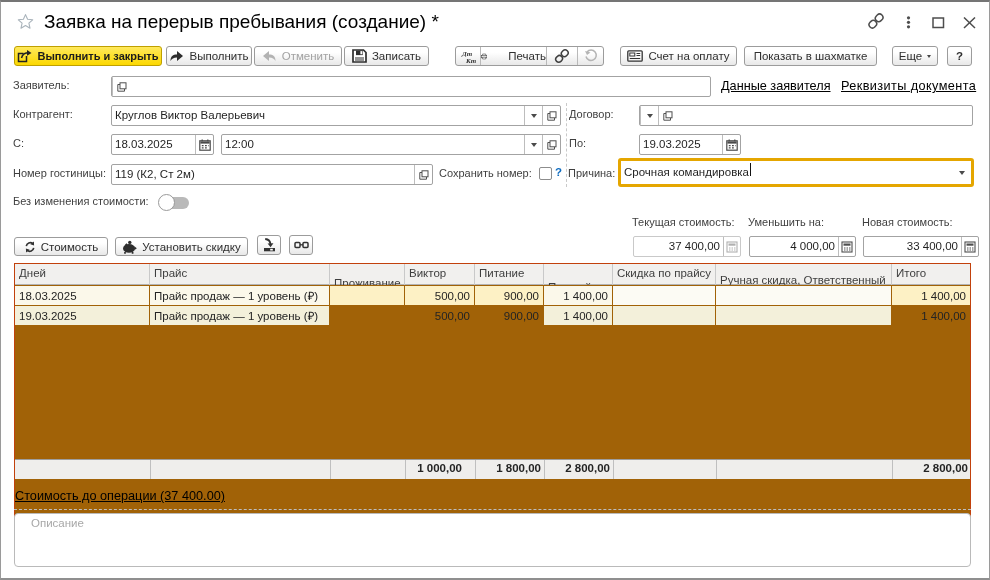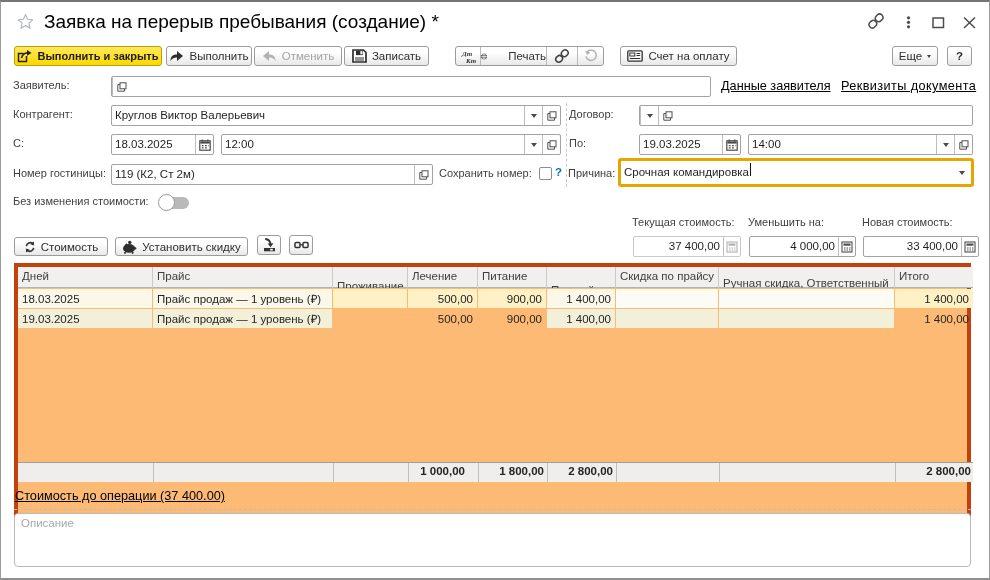--- a/index.html
+++ b/index.html
@@ -107,20 +107,23 @@
  </div>
 </div>
 <div class="btn" style="left:619px;width:117px">
 <svg width="16" height="12" viewBox="0 0 16 12">
         <rect x="0.8" y="0.8" width="14.4" height="10.4" rx="1" fill="none" stroke="#333" stroke-width="1.3"></rect>
         <rect x="2.8" y="3" width="5" height="3" fill="none" stroke="#333" stroke-width="1"></rect>
         <path d="M9.5 3.5 H13.2 M9.5 5.5 H13.2 M2.8 8.5 H13.2" stroke="#333" stroke-width="1"></path>
       </svg>
 <span>Счет на оплату</span>
     </div>
+<div class="btn" style="left:743px;width:133px">
+      <span>Показать в шахматке</span>
+    </div>
 <div class="btn" style="left:891px;width:46px">
       <span>Еще</span>
       <span style="width:0;height:0;border-left:2.5px solid transparent;border-right:2.5px solid transparent;border-top:3.5px solid #454545"></span>
     </div>
 <div class="btn" style="left:946px;width:25px;font-weight:bold">
       <span>?</span>
     </div>
 
 <div class="ab" style="left:565px;top:102px;width:0;height:84px;border-left:1px dashed #c9c9c9"></div>
 <div class="lb" style="left:12px;top:78px">Заявитель:</div>
@@ -187,32 +190,20 @@
 </div>
 <div class="lb" style="left:568px;top:136px">По:</div>
 <div class="in" style="left:638px;top:133px;width:102px">
  <div class="tx">19.03.2025</div>
  <div class="ib">
         <svg width="12" height="12" viewBox="0 0 12 12">
           <rect x="0.8" y="1.8" width="10.4" height="9.4" fill="none" stroke="#4a4a4a" stroke-width="1.2"></rect>
           <rect x="1.4" y="2.4" width="9.2" height="2.2" fill="#4a4a4a"></rect>
           <path d="M3.2 0.6 V2.2 M8.8 0.6 V2.2" stroke="#4a4a4a" stroke-width="1.3"></path>
           <path d="M2.8 6.6 H4.6 M6 6.6 H7.8 M2.8 8.8 H4.6 M6 8.8 H7.8 M9 6.6 H9.6" stroke="#4a4a4a" stroke-width="1.2"></path>
-        </svg>
-      </div>
-</div>
-<div class="in" style="left:747px;top:133px;width:225px">
- <div class="tx">14:00</div>
- <div class="ib">
-        <span class="car"></span>
-      </div>
- <div class="ib">
-        <svg width="10" height="10" viewBox="0 0 10 10">
-          <path d="M3 2.5 H0.8 V9.2 H7.5 V7" fill="none" stroke="#4f4f4f" stroke-width="1"></path>
-          <rect x="3" y="0.8" width="6" height="6" fill="none" stroke="#4f4f4f" stroke-width="1"></rect>
         </svg>
       </div>
 </div>
 
 <div class="lb" style="left:12px;top:166px">Номер гостиницы:</div>
 <div class="in" style="left:110px;top:163px;width:322px">
  <div class="tx">119 (К2, Ст 2м)</div>
  <div class="ib">
         <svg width="10" height="10" viewBox="0 0 10 10">
           <path d="M3 2.5 H0.8 V9.2 H7.5 V7" fill="none" stroke="#4f4f4f" stroke-width="1"></path>
@@ -299,26 +290,26 @@
       </svg>
 </div>
 <div class="btn2" style="left:288px;width:24px;top:234px;height:20px">
 <svg width="15" height="8" viewBox="0 0 15 8">
         <rect x="1" y="1.5" width="5" height="5" rx="1" fill="none" stroke="#333" stroke-width="1.5"></rect>
         <rect x="9" y="1.5" width="5" height="5" rx="1" fill="none" stroke="#333" stroke-width="1.5"></rect>
         <path d="M6 3.8 H9" stroke="#333" stroke-width="1.3"></path>
       </svg>
 </div>
 
-<div class="ab" style="left:13px;top:262px;width:957px;height:256px;border:4px solid #c2410c;background:#fdba74">
+<div class="ab" style="left:13px;top:262px;width:957px;height:256px;border:1px solid #c2410c;background:#a16207">
  <div class="ab hdr" style="left:0;top:0;width:955px;height:21px;background:#f1f0ee;border-bottom:1px solid #b3b3b3">
   <div class="cell" style="left:0;top:0;width:135px;line-height:16px;border-right:1px solid #c9c9c9;height:21px;padding-top:1px">Дней</div>
   <div class="cell" style="left:135px;top:0;width:180px;line-height:16px;border-right:1px solid #c9c9c9;height:21px;padding-top:1px">Прайс</div>
   <div class="cell" style="left:315px;top:0;width:75px;line-height:16px;border-right:1px solid #c9c9c9;height:21px;padding-top:11px">Проживание</div>
-  <div class="cell" style="left:390px;top:0;width:70px;line-height:16px;border-right:1px solid #c9c9c9;height:21px;padding-top:1px">Лечение</div>
+  <div class="cell" style="left:390px;top:0;width:70px;line-height:16px;border-right:1px solid #c9c9c9;height:21px;padding-top:1px">Виктор</div>
   <div class="cell" style="left:460px;top:0;width:69px;line-height:16px;border-right:1px solid #c9c9c9;height:21px;padding-top:1px">Питание</div>
   <div class="cell" style="left:529px;top:0;width:69px;line-height:16px;border-right:1px solid #c9c9c9;height:21px;padding-top:15px">По прайсу</div>
   <div class="cell" style="left:598px;top:0;width:103px;line-height:16px;border-right:1px solid #c9c9c9;height:21px;padding-top:1px">Скидка по прайсу</div>
   <div class="cell" style="left:701px;top:0;width:176px;line-height:16px;border-right:1px solid #c9c9c9;height:21px;padding-top:8px">Ручная скидка, Ответственный</div>
   <div class="cell" style="left:877px;top:0;width:78px;line-height:16px;height:21px;padding-top:1px">Итого</div>
  </div>
  <div class="ab" style="left:0;top:22px;width:955px;height:20px">
   <div class="ab" style="left:0;top:0;width:134px;height:19px;background:#fbf8ea"></div>
   <div class="ab" style="left:135px;top:0;width:179px;height:19px;background:#fbf8ea"></div>
   <div class="ab" style="left:315px;top:0;width:74px;height:19px;background:#fdf1c5"></div>
@@ -359,14 +350,14 @@
   <div class="ab" style="left:877px;top:0;width:1px;height:19px;background:#bfbfbf"></div>
   <div class="cell num" style="left:390px;top:0;width:69px;font-weight:bold;line-height:16px;padding-right:12px">1 000,00</div>
   <div class="cell num" style="left:460px;top:0;width:68px;font-weight:bold;line-height:16px;padding-right:2px">1 800,00</div>
   <div class="cell num" style="left:529px;top:0;width:68px;font-weight:bold;line-height:16px;padding-right:2px">2 800,00</div>
   <div class="cell num" style="left:877px;top:0;width:78px;font-weight:bold;line-height:16px;padding-right:2px">2 800,00</div>
  </div>
 </div>
 
 <div class="lnk" style="left:14px;top:488px">Стоимость до операции (37 400.00)</div>
 <div class="ab" style="left:13px;top:508px;width:957px;height:0;border-top:1px dashed #bdbdbd"></div>
-<div class="ab" style="left:13px;top:512px;width:957px;height:54px;border:1px solid #bababa;border-radius:4px;background:#fff;padding:3px 6px;color:#a8a8a8">Описание</div>
+<div class="ab" style="left:13px;top:512px;width:957px;height:54px;border:1px solid #bababa;border-radius:4px;background:#fff;padding:3px 16px;color:#a8a8a8">Описание</div>
 </div>
 
 </body></html>

